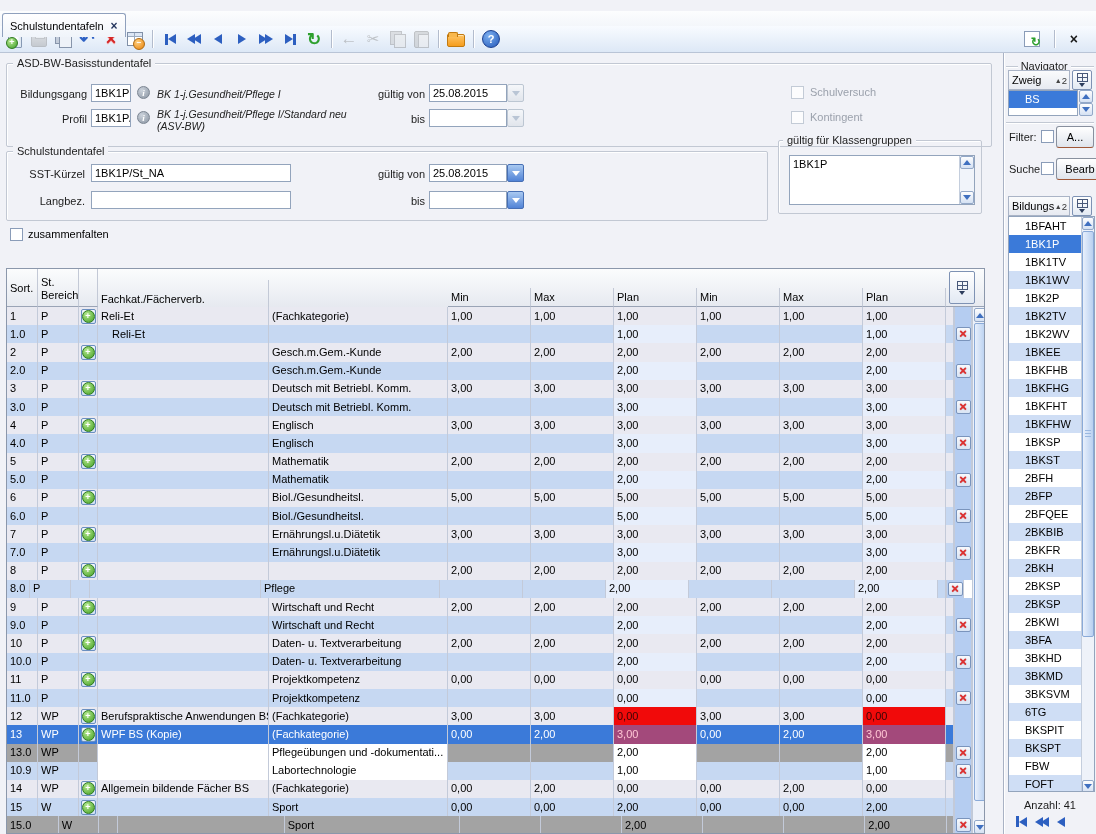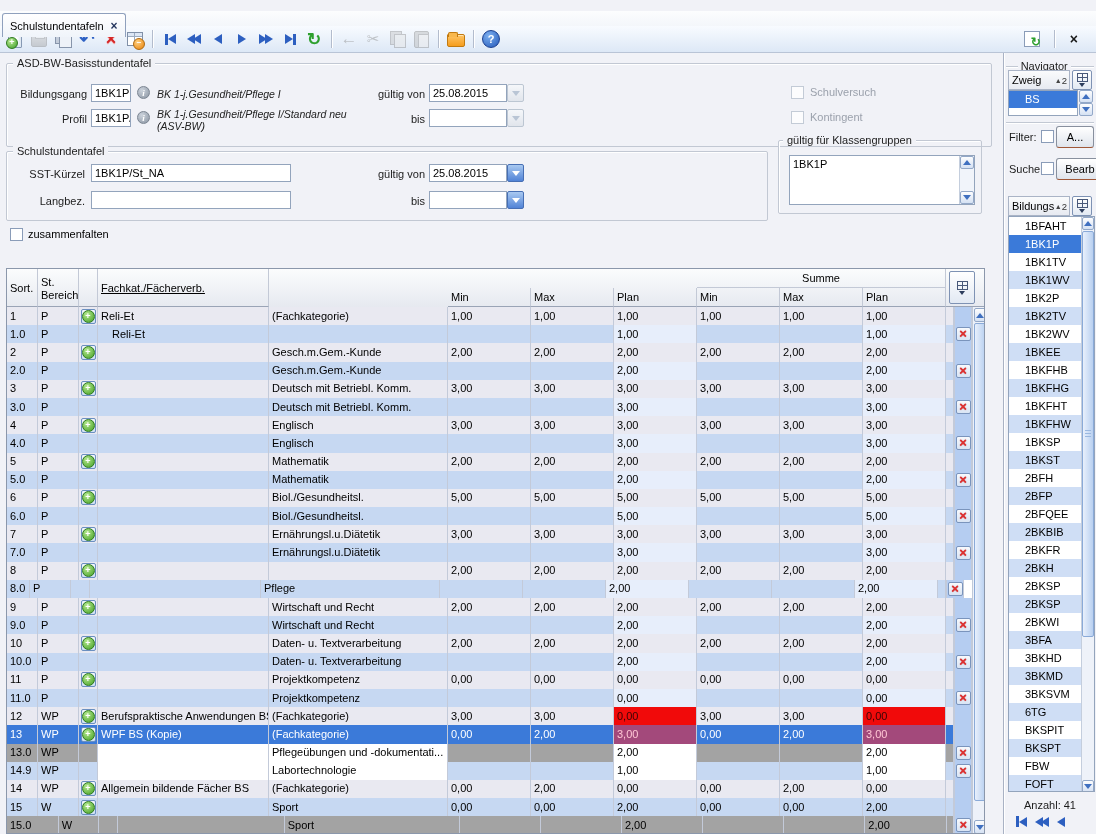--- a/index.html
+++ b/index.html
@@ -283,22 +283,21 @@
 
       <span class="cb" style="left:10px;top:175px"></span>
       <span class="cblabel" style="left:28px;top:175px">zusammenfalten</span>
 
       <div class="grid">
         <div class="thead" id="thead">
             <div class="th " style="left: 0px; top: 0px; width: 31px; height: 38px;">Sort.</div>
             <div class="th " style="left: 31px; top: 0px; width: 41px; height: 38px;">St.
 Bereich</div>
             <div class="th " style="left: 72px; top: 0px; width: 19px; height: 38px;"></div>
-            <div class="th " style="left: 91px; top: 0px; width: 171px; height: 38px; text-decoration: underline;">Fachkat./Fächerverb.</div>
-            <div class="th grp" style="left: 690px; top: 0px; width: 249px; height: 19px;">Summe</div>
+            <div class="th " style="left: 91px; top: 11px; width: 171px; height: 38px;">Fachkat./Fächerverb.</div>
             <div class="th sub" style="left: 441px; top: 19px; width: 83px; height: 19px;">Min</div>
             <div class="th sub" style="left: 524px; top: 19px; width: 83px; height: 19px;">Max</div>
             <div class="th sub" style="left: 607px; top: 19px; width: 83px; height: 19px;">Plan</div>
             <div class="th sub" style="left: 690px; top: 19px; width: 83px; height: 19px;">Min</div>
             <div class="th sub" style="left: 773px; top: 19px; width: 83px; height: 19px;">Max</div>
             <div class="th sub" style="left: 856px; top: 19px; width: 83px; height: 19px;">Plan</div>
             <div class="th " style="left: 939px; top: 0px; width: 40px; height: 38px;"></div>
             <div class="gridbtn" style="left: 942px; top: 2px; width: 26px; height: 33px;">
               <span class="gicon"></span>
               <span class="gcar"></span>
@@ -724,21 +723,21 @@
               <div class="tc edit" style="width: 83px;">2,00</div>
               <div class="tc " style="width: 83px;"></div>
               <div class="tc " style="width: 83px;"></div>
               <div class="tc edit" style="width: 83px;">2,00</div>
               <div class="tc " style="width: 8px;"></div>
               <div class="tc xcell" style="width: 18px;">
                 <div class="delbtn">×</div>
               </div>
             </div>
             <div class="trow blue">
-              <div class="tc " style="width: 31px;">14.9</div>
+              <div class="tc " style="width: 31px;">10.9</div>
               <div class="tc " style="width: 41px;">WP</div>
               <div class="tc icell" style="width: 19px;"></div>
               <div class="tc edit" style="width: 171px;"></div>
               <div class="tc edit" style="width: 179px;">Labortechnologie</div>
               <div class="tc " style="width: 83px;"></div>
               <div class="tc " style="width: 83px;"></div>
               <div class="tc edit" style="width: 83px;">1,00</div>
               <div class="tc " style="width: 83px;"></div>
               <div class="tc " style="width: 83px;"></div>
               <div class="tc edit" style="width: 83px;">1,00</div>

